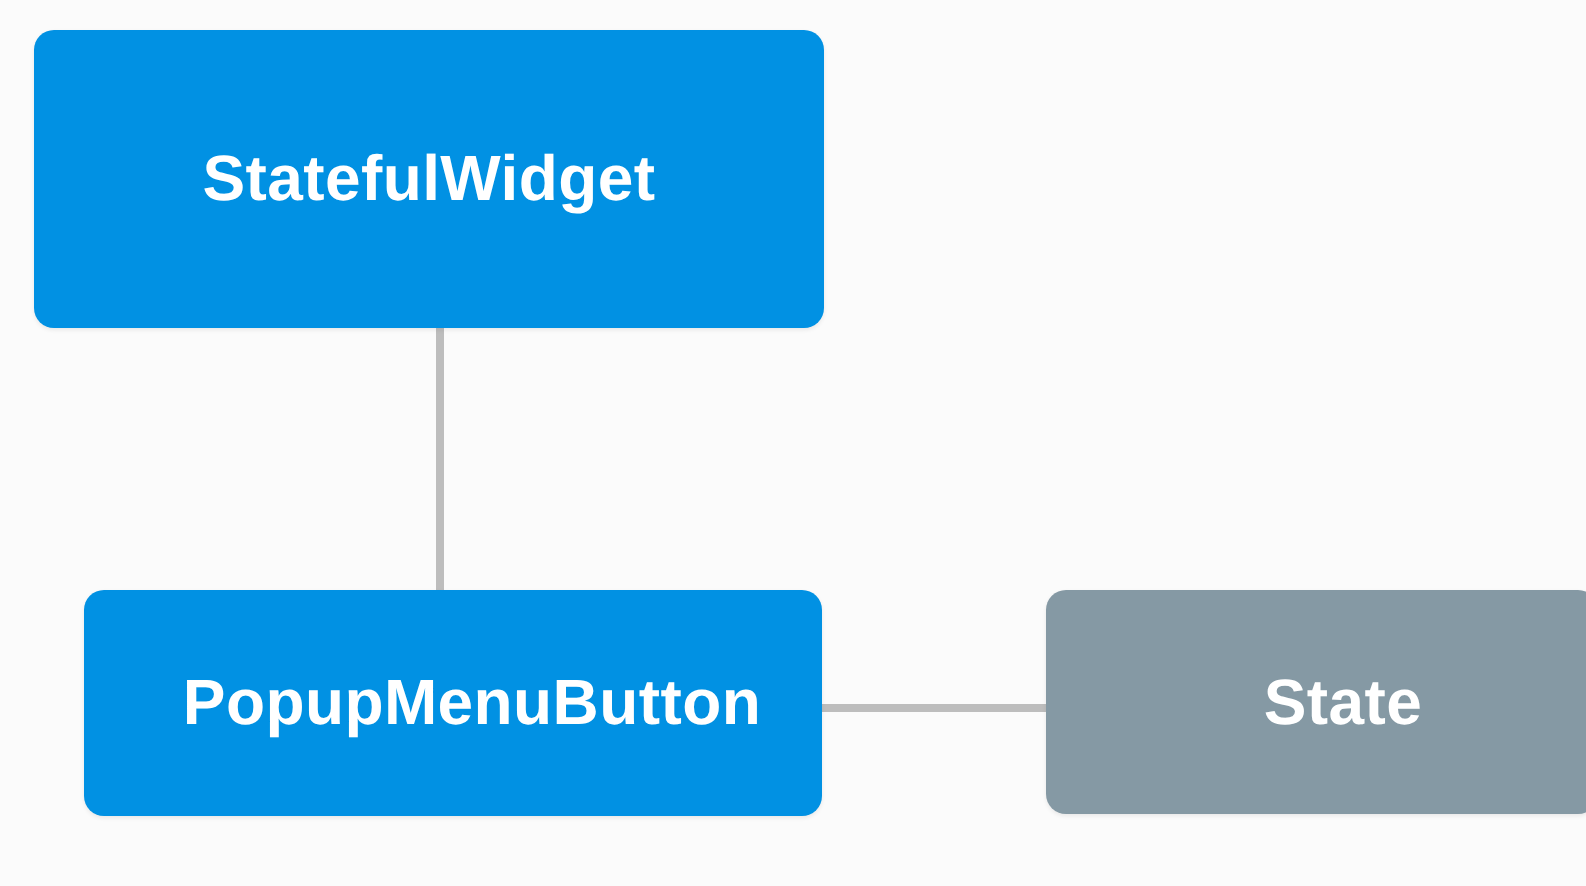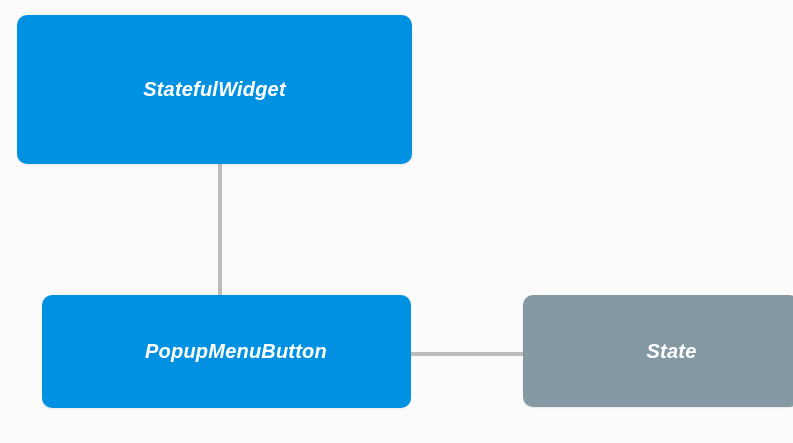--- a/index.html
+++ b/index.html
@@ -19,25 +19,24 @@
   .node {
     position: absolute;
     border-radius: 10px;
     display: flex;
     align-items: center;
     justify-content: center;
     box-shadow: 0 1px 2px rgba(0,0,0,0.08);
   }
   .node .node-label {
     color: var(--text-white, #FFFFFF);
-    font-size: 20px;
+    font-size: 32px;
     font-weight: bold;
     letter-spacing: 0.2px;
     white-space: nowrap;
-    font-style: italic;
   }
   .node-blue { background: var(--widget-blue, #0191E3); }
   .node-gray { background: var(--state-gray, #8599A4); padding-left: 21px; }
 
   .node-statefulwidget  { left: 17px;  top: 15px;  width: 395px; height: 149px; }
   .node-popupmenubutton { left: 42px;  top: 295px; width: 350px; height: 113px; padding-left: 19px; }
   .node-state           { left: 523px; top: 295px; width: 255px; height: 112px; }
 
   .connector {
     position: absolute;

